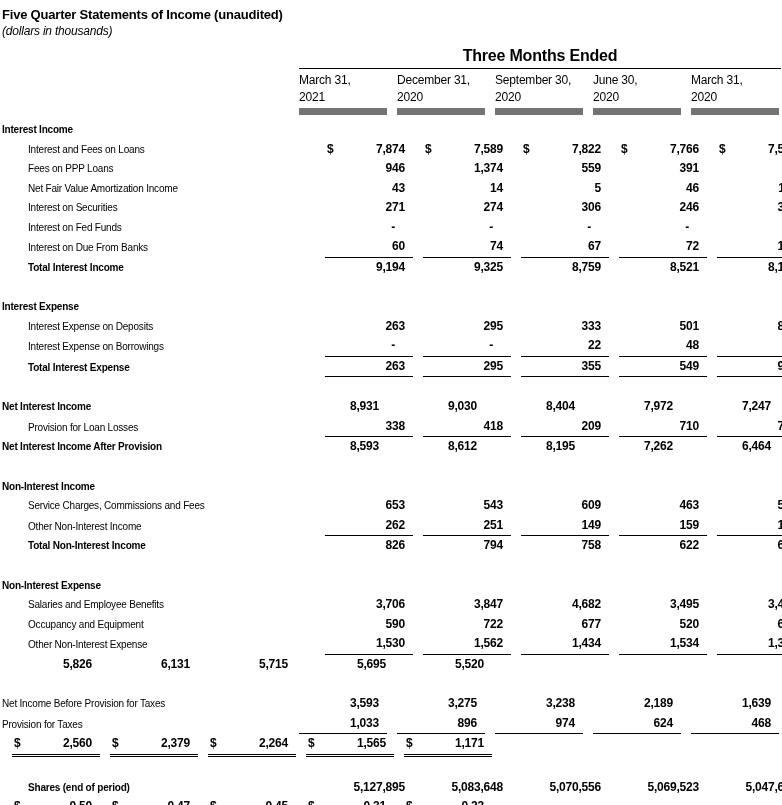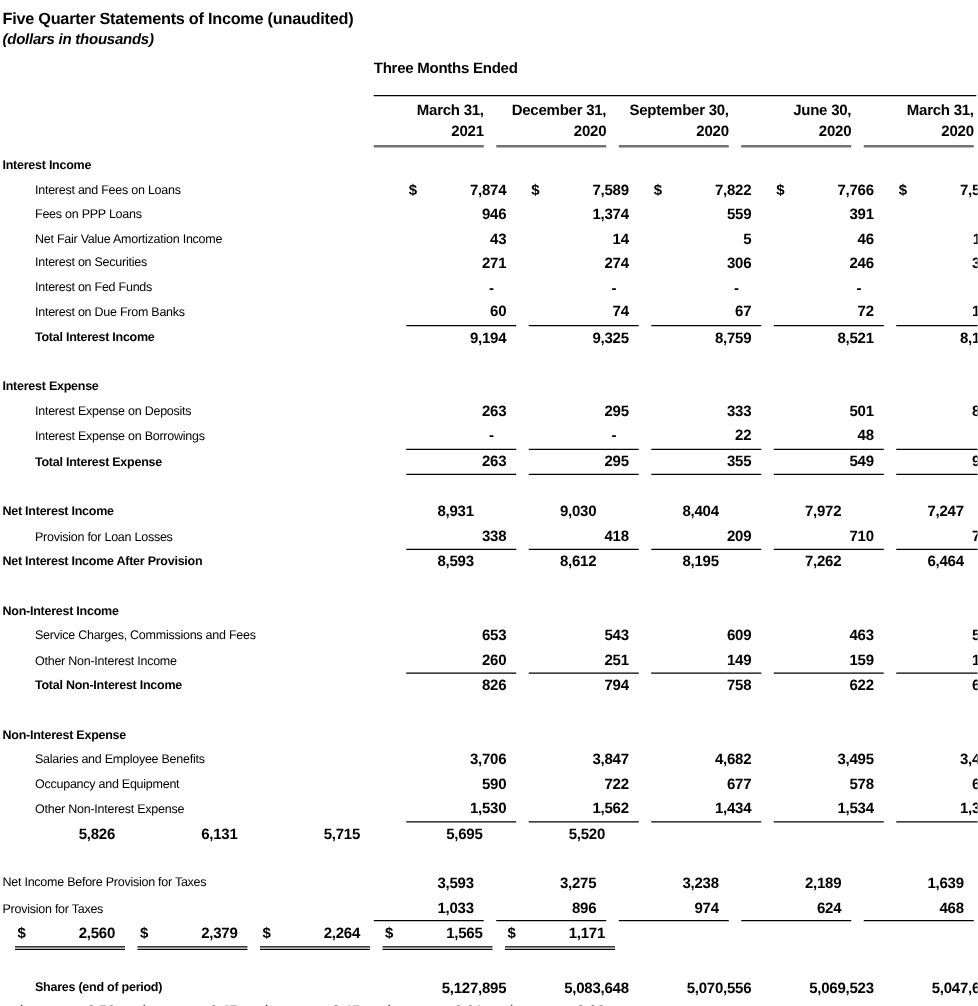--- a/index.html
+++ b/index.html
@@ -3,30 +3,30 @@
 <meta charset="utf-8">
 <style>
   html,body{margin:0;padding:0;background:#fff;}
   body{
     width:782px;height:805px;
     font-family:"Liberation Sans","DejaVu Sans",sans-serif;
     color:#000;overflow:hidden;
   }
   .page{padding:6px 1px 0 2px;}
   .title{font-size:13px;font-weight:bold;line-height:17px;letter-spacing:-0.2px;white-space:nowrap;}
-  .subtitle{font-size:12px;font-weight:bold;font-style:italic;line-height:17px;letter-spacing:-0.2px;}
+  .subtitle{font-size:12px;font-weight:normal;font-style:italic;line-height:17px;letter-spacing:-0.2px;}
   .fintable{margin-top:7px;}
   
   .hdr-span-row{display:flex;}
   .hdr-label-spacer{width:287px;flex:none;}
-  .hdr-span{flex:1;margin-left:10px;font-weight:bold;font-size:12px;
-    padding-bottom:15px;border-bottom:1px solid #000;letter-spacing:-0.2px;}
+  .hdr-span{flex:1;margin-left:10px;text-align:center;font-weight:bold;font-size:16px;
+    padding-bottom:3px;border-bottom:1px solid #000;letter-spacing:-0.2px;}
   .hdr-cols{display:flex;margin-bottom:5px;}
-  .hdr-cell{width:88px;margin-left:10px;flex:none;text-align:right;font-weight:bold;
-    font-size:12px;line-height:17px;padding:3px 0 2px;border-bottom:2px solid #737373;
+  .hdr-cell{width:88px;margin-left:10px;flex:none;text-align:left;font-weight:normal;
+    font-size:12px;line-height:17px;padding:3px 0 2px;border-bottom:7px solid #737373;
     letter-spacing:-0.2px;white-space:nowrap;}
   
   .row{display:flex;align-items:flex-end;}
   .row.blank{height:20px;}
   .label-col{width:287px;flex:none;font-size:10px;line-height:19.5px;white-space:nowrap;letter-spacing:-0.2px;}
   .label-col.bold{font-weight:bold;}
   .label-col.indent{padding-left:26px;}
   .cell{width:88px;margin-left:10px;flex:none;display:flex;justify-content:flex-end;
     align-items:baseline;font-size:12px;line-height:19.5px;font-weight:bold;position:relative;
     letter-spacing:-0.2px;}
@@ -332,21 +332,21 @@
           <div class="cell">
             <span class="val">463</span>
           </div>
           <div class="cell">
             <span class="val">502</span>
           </div>
         </div>
         <div class="row">
           <div class="label-col indent">Other Non-Interest Income</div>
           <div class="cell u1">
-            <span class="val">260</span>
+            <span class="val">262</span>
           </div>
           <div class="cell u1">
             <span class="val">251</span>
           </div>
           <div class="cell u1">
             <span class="val">149</span>
           </div>
           <div class="cell u1">
             <span class="val">159</span>
           </div>
@@ -399,21 +399,21 @@
           <div class="cell">
             <span class="val">590</span>
           </div>
           <div class="cell">
             <span class="val">722</span>
           </div>
           <div class="cell">
             <span class="val">677</span>
           </div>
           <div class="cell">
-            <span class="val">578</span>
+            <span class="val">520</span>
           </div>
           <div class="cell">
             <span class="val">685</span>
           </div>
         </div>
         <div class="row">
           <div class="label-col indent">Other Non-Interest Expense</div>
           <div class="cell u1">
             <span class="val">1,530</span>
           </div>

